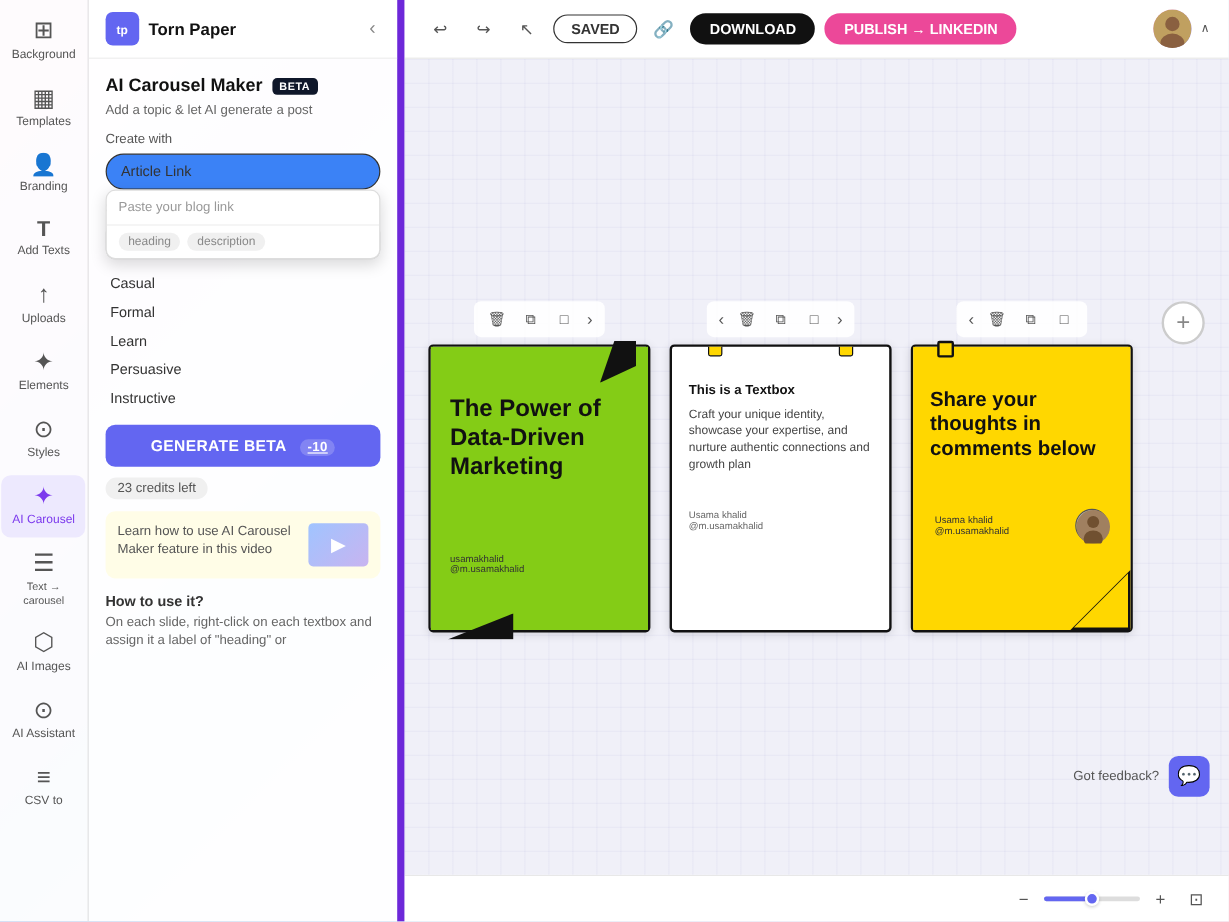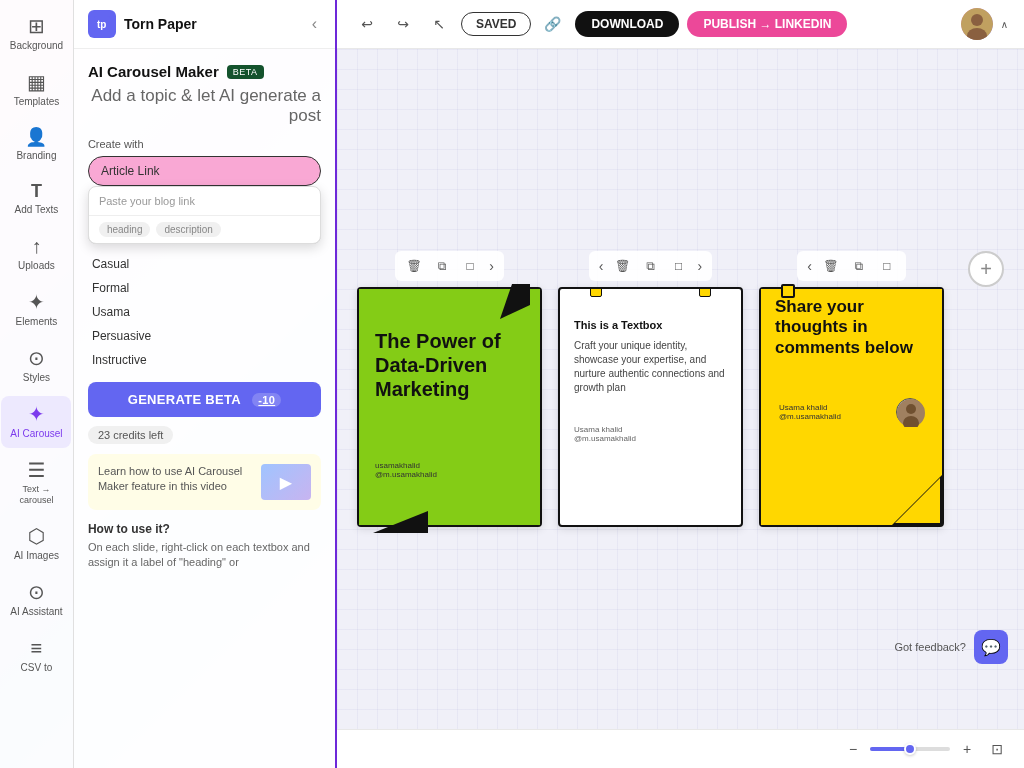--- a/index.html
+++ b/index.html
@@ -58,21 +58,21 @@
     .sidebar-icon-item .icon-label {
       font-size: 10px;
       text-align: center;
       line-height: 1.2;
     }
 
     
     .panel {
       width: 285px;
       background: rgba(255,255,255,0.98);
-      border-right: 2px solid #6d28d9;
+      border-right: 6px solid #6d28d9;
       display: flex;
       flex-direction: column;
       height: 768px;
       overflow: hidden;
       z-index: 10;
     }
 
     .panel-header {
       display: flex;
       align-items: center;
@@ -128,34 +128,33 @@
       margin-bottom: 6px;
     }
 
     .ai-carousel-title {
       font-size: 15px;
       font-weight: 700;
       color: #111;
     }
 
     .beta-badge {
-      background: #14532d;
+      background: #0f172a;
       color: white;
       font-size: 9px;
-      font-weight: 400;
+      font-weight: 700;
       padding: 2px 6px;
       border-radius: 4px;
       letter-spacing: 0.5px;
     }
 
     .ai-carousel-subtitle {
-      font-size: 17px;
+      font-size: 11px;
       color: #666;
       margin-bottom: 12px;
-      text-align: right;
     }
 
     .create-with-label {
       font-size: 11px;
       color: #555;
       margin-bottom: 6px;
       font-weight: 500;
     }
 
     .create-with-tabs {
@@ -181,21 +180,21 @@
     .article-link-container {
       position: relative;
       margin-bottom: 10px;
     }
 
     .article-link-btn {
       width: 100%;
       padding: 7px 12px;
       border: 1.5px solid #333;
       border-radius: 20px;
-      background: #f9a8d4;
+      background: #3b82f6;
       font-size: 12px;
       color: #333;
       font-weight: 500;
       cursor: pointer;
       text-align: left;
     }
 
     .dropdown-panel {
       position: absolute;
       top: 100%;
@@ -600,21 +599,21 @@
     }
 
     .card-3-inner {
       width: 100%;
       height: 100%;
       background: #FFD700;
       position: relative;
     }
 
     .card-3-content {
-      padding: 8px 14px;
+      padding: 34px 14px;
     }
 
     .card-3-title {
       font-size: 17px;
       font-weight: 900;
       color: #111;
       line-height: 1.2;
     }
 
     .card-3-bottom {
@@ -845,21 +844,21 @@
       </div>
 
       <p class="tone-label" style="margin-top: 8px;">Select the tone</p>
       <div class="tone-input-container">
         <input class="tone-input" type="text" value="Simple" placeholder="Simple" style="">
       </div>
 
       <div class="tone-options">
         <div class="tone-option">Casual</div>
         <div class="tone-option">Formal</div>
-        <div class="tone-option">Usama</div>
+        <div class="tone-option">Learn</div>
         <div class="tone-option">Persuasive</div>
         <div class="tone-option">Instructive</div>
       </div>
 
       <button class="generate-btn">
         <span>GENERATE BETA</span>
         <span style="margin-left:8px; background: rgba(255,255,255,0.2); padding: 1px 6px; border-radius: 10px; font-size:11px;text-decoration:underline;">-10</span>
       </button>
 
       <div class="credits-badge">23 credits left</div>

